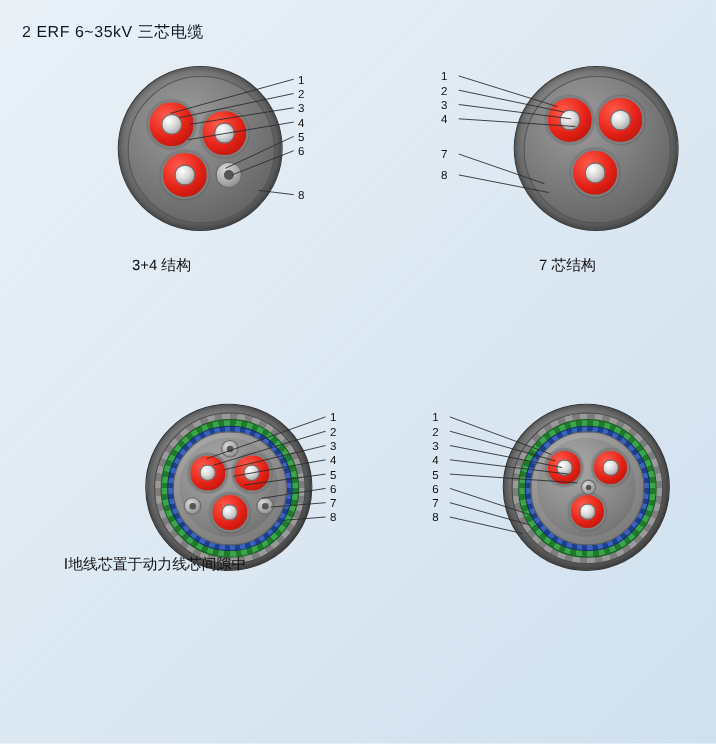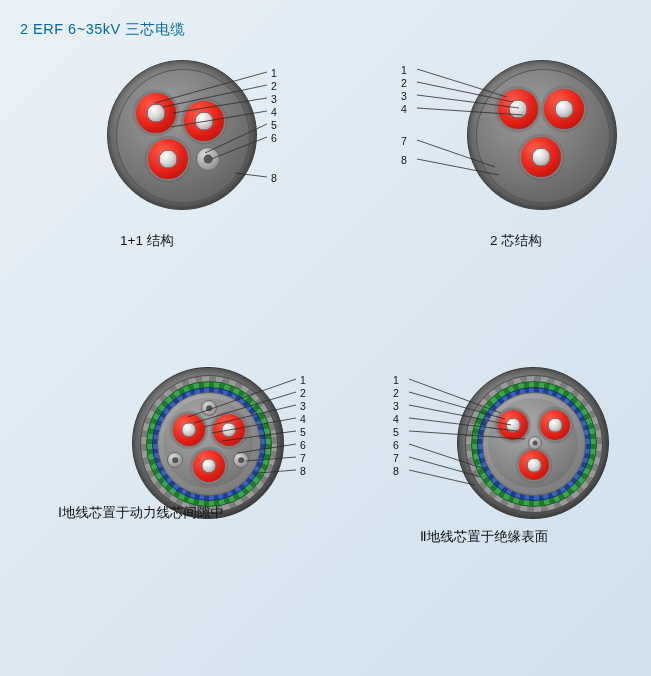--- a/index.html
+++ b/index.html
@@ -10,21 +10,21 @@
     color:#1b1b1b;
     overflow:hidden;
     position:relative;
   }
   .page{position:absolute;inset:0;}
 
   .section-title{
     position:absolute;
     font-size:14.5px;
     letter-spacing:.5px;
-    color:#0369a1;
+    color:#0f172a;
     white-space:nowrap;
   }
   #sec1-title{left:20px;top:20px;}
   #sec2-title{left:20px;top:330px;}
 
   .fig{position:absolute;}
 
   
   .cable{
     position:absolute;
@@ -155,21 +155,21 @@
       <span style="top:0px;">1</span>
       <span style="top:13px;">2</span>
       <span style="top:26px;">3</span>
       <span style="top:39px;">4</span>
       <span style="top:52px;">5</span>
       <span style="top:65px;">6</span>
       <span style="top:105px;">8</span>
     </div>
   </div>
 
-  <div class="caption" style="left:120px;top:232px;">1+1 结构</div>
+  <div class="caption" style="left:120px;top:232px;">3+4 结构</div>
 
   <div class="fig" id="figB" style="left:395px;top:55px;width:240px;height:160px;">
 
     <div class="cable erf-outer" style="left:72px;top:5px;">
       <div class="erf-inner"></div>
       <div class="core" style="left:28px;top:26px;width:40px;height:40px;"></div>
       <div class="core" style="left:74px;top:26px;width:40px;height:40px;"></div>
       <div class="core" style="left:51px;top:74px;width:40px;height:40px;"></div>
     </div>
 
@@ -187,21 +187,21 @@
     <div class="numcol" style="left:6px;top:10px;">
       <span style="top:0px;">1</span>
       <span style="top:13px;">2</span>
       <span style="top:26px;">3</span>
       <span style="top:39px;">4</span>
       <span style="top:71px;">7</span>
       <span style="top:90px;">8</span>
     </div>
   </div>
 
-  <div class="caption" style="left:490px;top:232px;">2 芯结构</div>
+  <div class="caption" style="left:490px;top:232px;">7 芯结构</div>
 
   <div class="legend" style="top:268px;">
   </div>
 
 
   <div class="fig" id="figC" style="left:70px;top:365px;width:260px;height:155px;">
 
     <div class="cable bp-outer" style="left:62px;top:2px;">
       <div class="bp-ring1"></div>
       <div class="bp-ring-green"></div>
@@ -277,17 +277,16 @@
       <span style="top:13px;">2</span>
       <span style="top:26px;">3</span>
       <span style="top:39px;">4</span>
       <span style="top:52px;">5</span>
       <span style="top:65px;">6</span>
       <span style="top:78px;">7</span>
       <span style="top:91px;">8</span>
     </div>
   </div>
 
-  <div class="caption" style="left:420px;top:528px;">Ⅱ地线芯置于绝缘表面</div>
 
 
 
 </div>
 
 </body></html>

